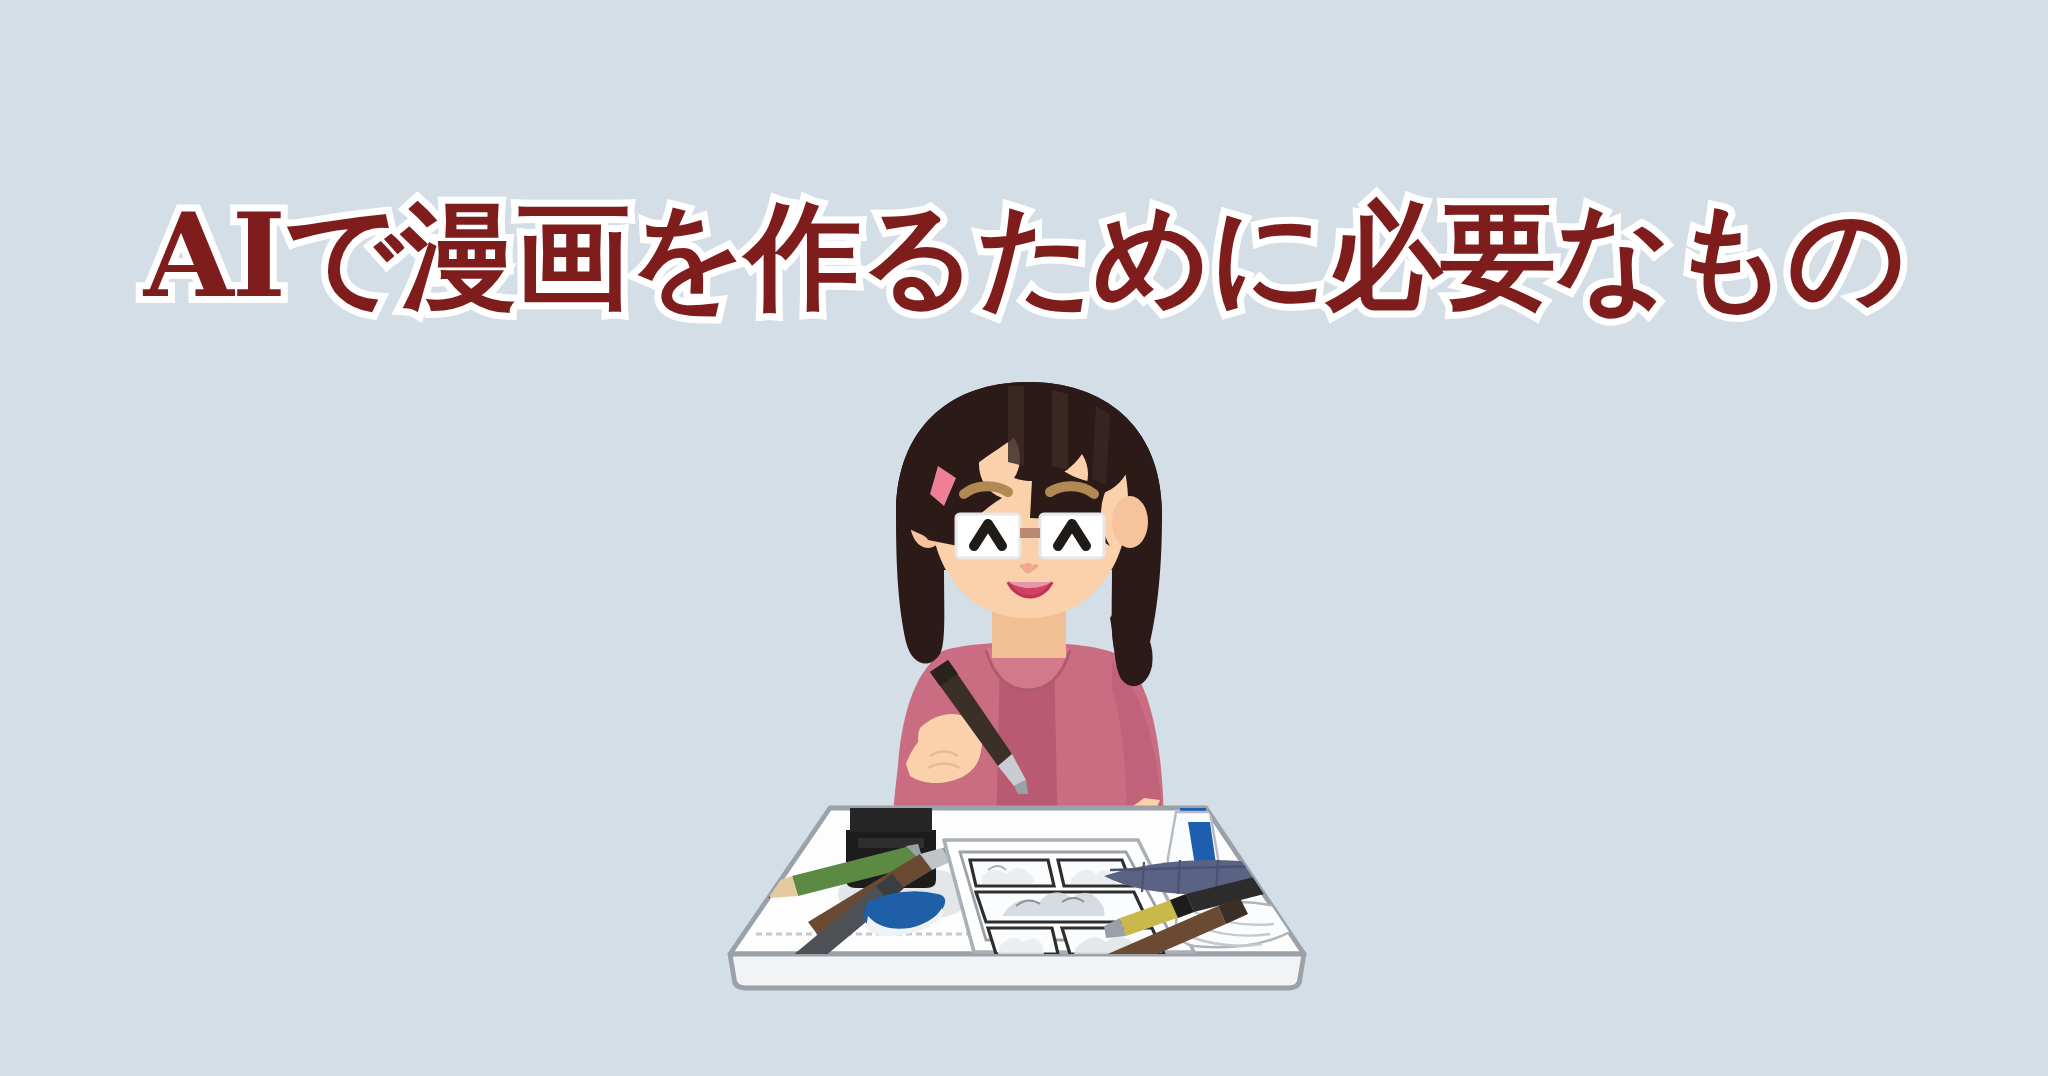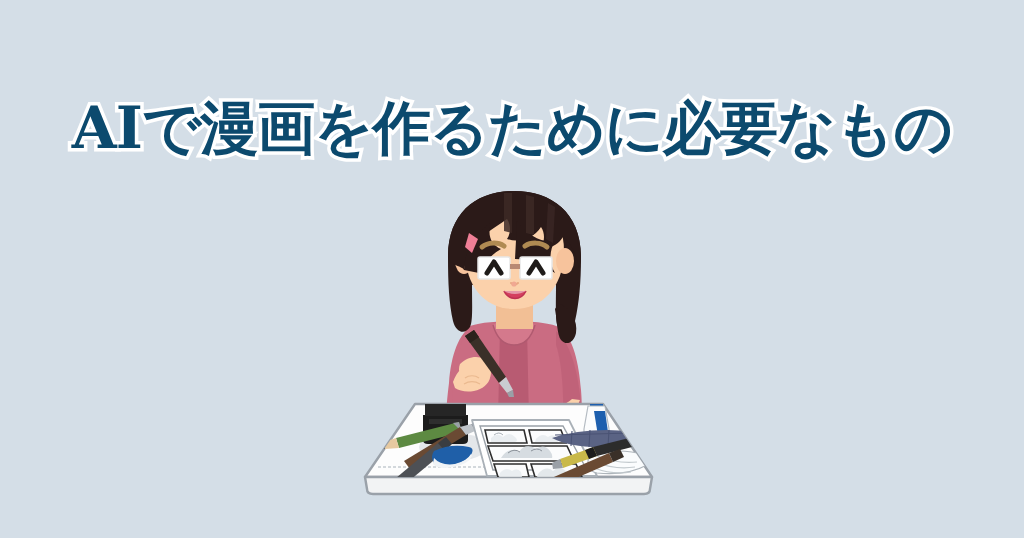--- a/index.html
+++ b/index.html
@@ -31,21 +31,21 @@
     text-align: center;
     pointer-events: none;
   }
   #page-title {
     display: inline-block;
     font-family: "DejaVu Serif", "Liberation Serif", serif;
     font-weight: 700;
     font-size: 58px;
     line-height: 74px;
     letter-spacing: -1px;
-    color: #0c4a6e;
+    color: #7f1d1d;
     -webkit-text-stroke: 7px #ffffff;
     paint-order: stroke fill;
     white-space: nowrap;
   }
 
   
   #illustration {
     position: absolute;
     left: 341px;
     top: 185px;

